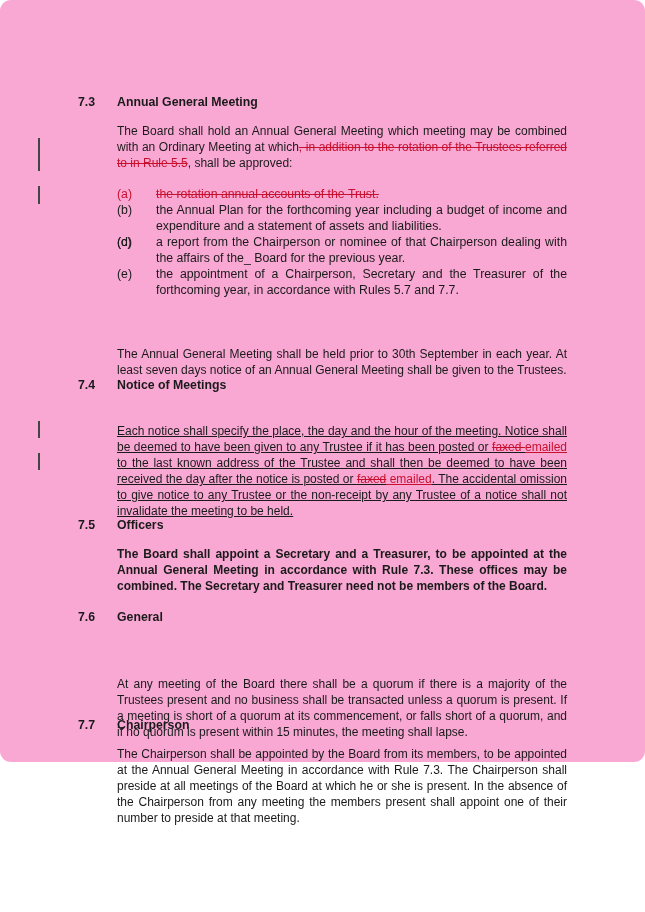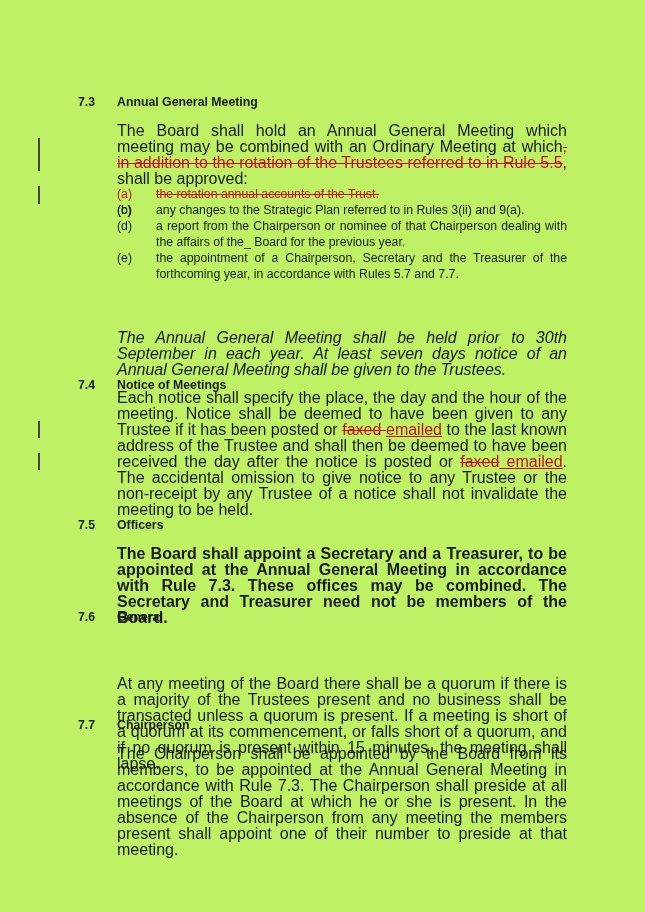--- a/index.html
+++ b/index.html
@@ -1,22 +1,22 @@
 <!DOCTYPE html>
 <html><head>
 <meta charset="utf-8">
 <style>
   html, body { margin:0; padding:0; background:#ffffff; }
   body { width:645px; height:912px; position:relative; overflow:hidden;
          font-family:"Liberation Sans", sans-serif; color:#1a1a1a; }
-  .page { position:absolute; left:0; top:0; width:645px; height:912px; background:#bef264; }
+  .page { position:absolute; left:0; top:0; width:645px; height:762px; background:#f9a8d4;border-radius:11px; }
   .heading { position:absolute; left:78px; font-weight:bold; font-size:12.3px; line-height:16px; }
   .heading .num { position:absolute; left:0; top:0; }
   .heading .title { position:absolute; left:39px; top:0; white-space:nowrap; }
-  .para { position:absolute; left:117px; width:450px; font-size:16px; line-height:16px;
+  .para { position:absolute; left:117px; width:450px; font-size:12px; line-height:16px;
           text-align:justify; text-align-last:left; }
   .del { color:#c8102e; text-decoration:line-through; }
   .ins { color:#c8102e; text-decoration:underline; }
   .list { position:absolute; left:117px; width:450px; font-size:12.3px; line-height:16px; }
   .li { position:relative; padding-left:39px; text-align:justify; text-align-last:left; }
   .li .lbl { position:absolute; left:0; top:0; }
   .li.deleted { color:#c8102e; text-decoration:line-through; }
   .changebar { position:absolute; left:38px; width:1.5px; background:#444; }
 </style>
 </head>
@@ -37,42 +37,42 @@
     <span>The Board shall hold an Annual General Meeting which meeting may be combined with an Ordinary Meeting at which</span><span class="del">, in addition to the rotation of the Trustees referred to in Rule 5.5</span><span>, shall be approved:</span>
   </div>
 
   <div class="list" style="top:186px;">
     <div class="li deleted">
       <span class="lbl">(a)</span>
       <span>the rotation annual accounts of the Trust.</span>
     </div>
     <div class="li">
       <span class="lbl">(b)</span>
+      <span> the Annual Plan for the forthcoming year including a budget of income and expenditure and a statement of assets and liabilities.</span>
     </div>
     <div class="li">
       <span class="lbl">(c)</span>
-      <span>any changes to the Strategic Plan referred to in Rules 3(ii) and 9(a).</span>
     </div>
     <div class="li">
       <span class="lbl">(d)</span>
       <span>a report from the Chairperson or nominee of that Chairperson dealing with the affairs of the_ Board for the previous year.</span>
     </div>
     <div class="li">
       <span class="lbl">(e)</span>
       <span>the appointment of a Chairperson, Secretary and the Treasurer of the forthcoming year, in accordance with Rules 5.7 and 7.7.</span>
     </div>
   </div>
 
-  <div class="para" style="top:330px;font-style:italic;">The Annual General Meeting shall be held prior to 30th September in each year. At least seven days notice of an Annual General Meeting shall be given to the Trustees.</div>
+  <div class="para" style="top:346px;">The Annual General Meeting shall be held prior to 30th September in each year. At least seven days notice of an Annual General Meeting shall be given to the Trustees.</div>
 
   <div class="heading" style="top:377px;">
     <span class="num">7.4</span>
     <span class="title">Notice of Meetings</span>
   </div>
-  <div class="para" style="top:390px;">
+  <div class="para" style="top:423px;text-decoration:underline;">
     <span>Each notice shall specify the place, the day and the hour of the meeting. Notice shall be deemed to have been given to any Trustee if it has been posted or </span><span class="del">faxed </span><span class="ins">emailed</span><span> to the last known address of the Trustee and shall then be deemed to have been received the day after the notice is posted or </span><span class="del">faxed</span><span class="ins"> emailed</span><span>. The accidental omission to give notice to any Trustee or the non-receipt by any Trustee of a notice shall not invalidate the meeting to be held.</span>
   </div>
 
   <div class="heading" style="top:517px;">
     <span class="num">7.5</span>
     <span class="title">Officers</span>
   </div>
   <div class="para" style="top:546px;font-weight:bold;">The Board shall appoint a Secretary and a Treasurer, to be appointed at the Annual General Meeting in accordance with Rule 7.3. These offices may be combined. The Secretary and Treasurer need not be members of the Board.</div>
 
   <div class="heading" style="top:609px;">

